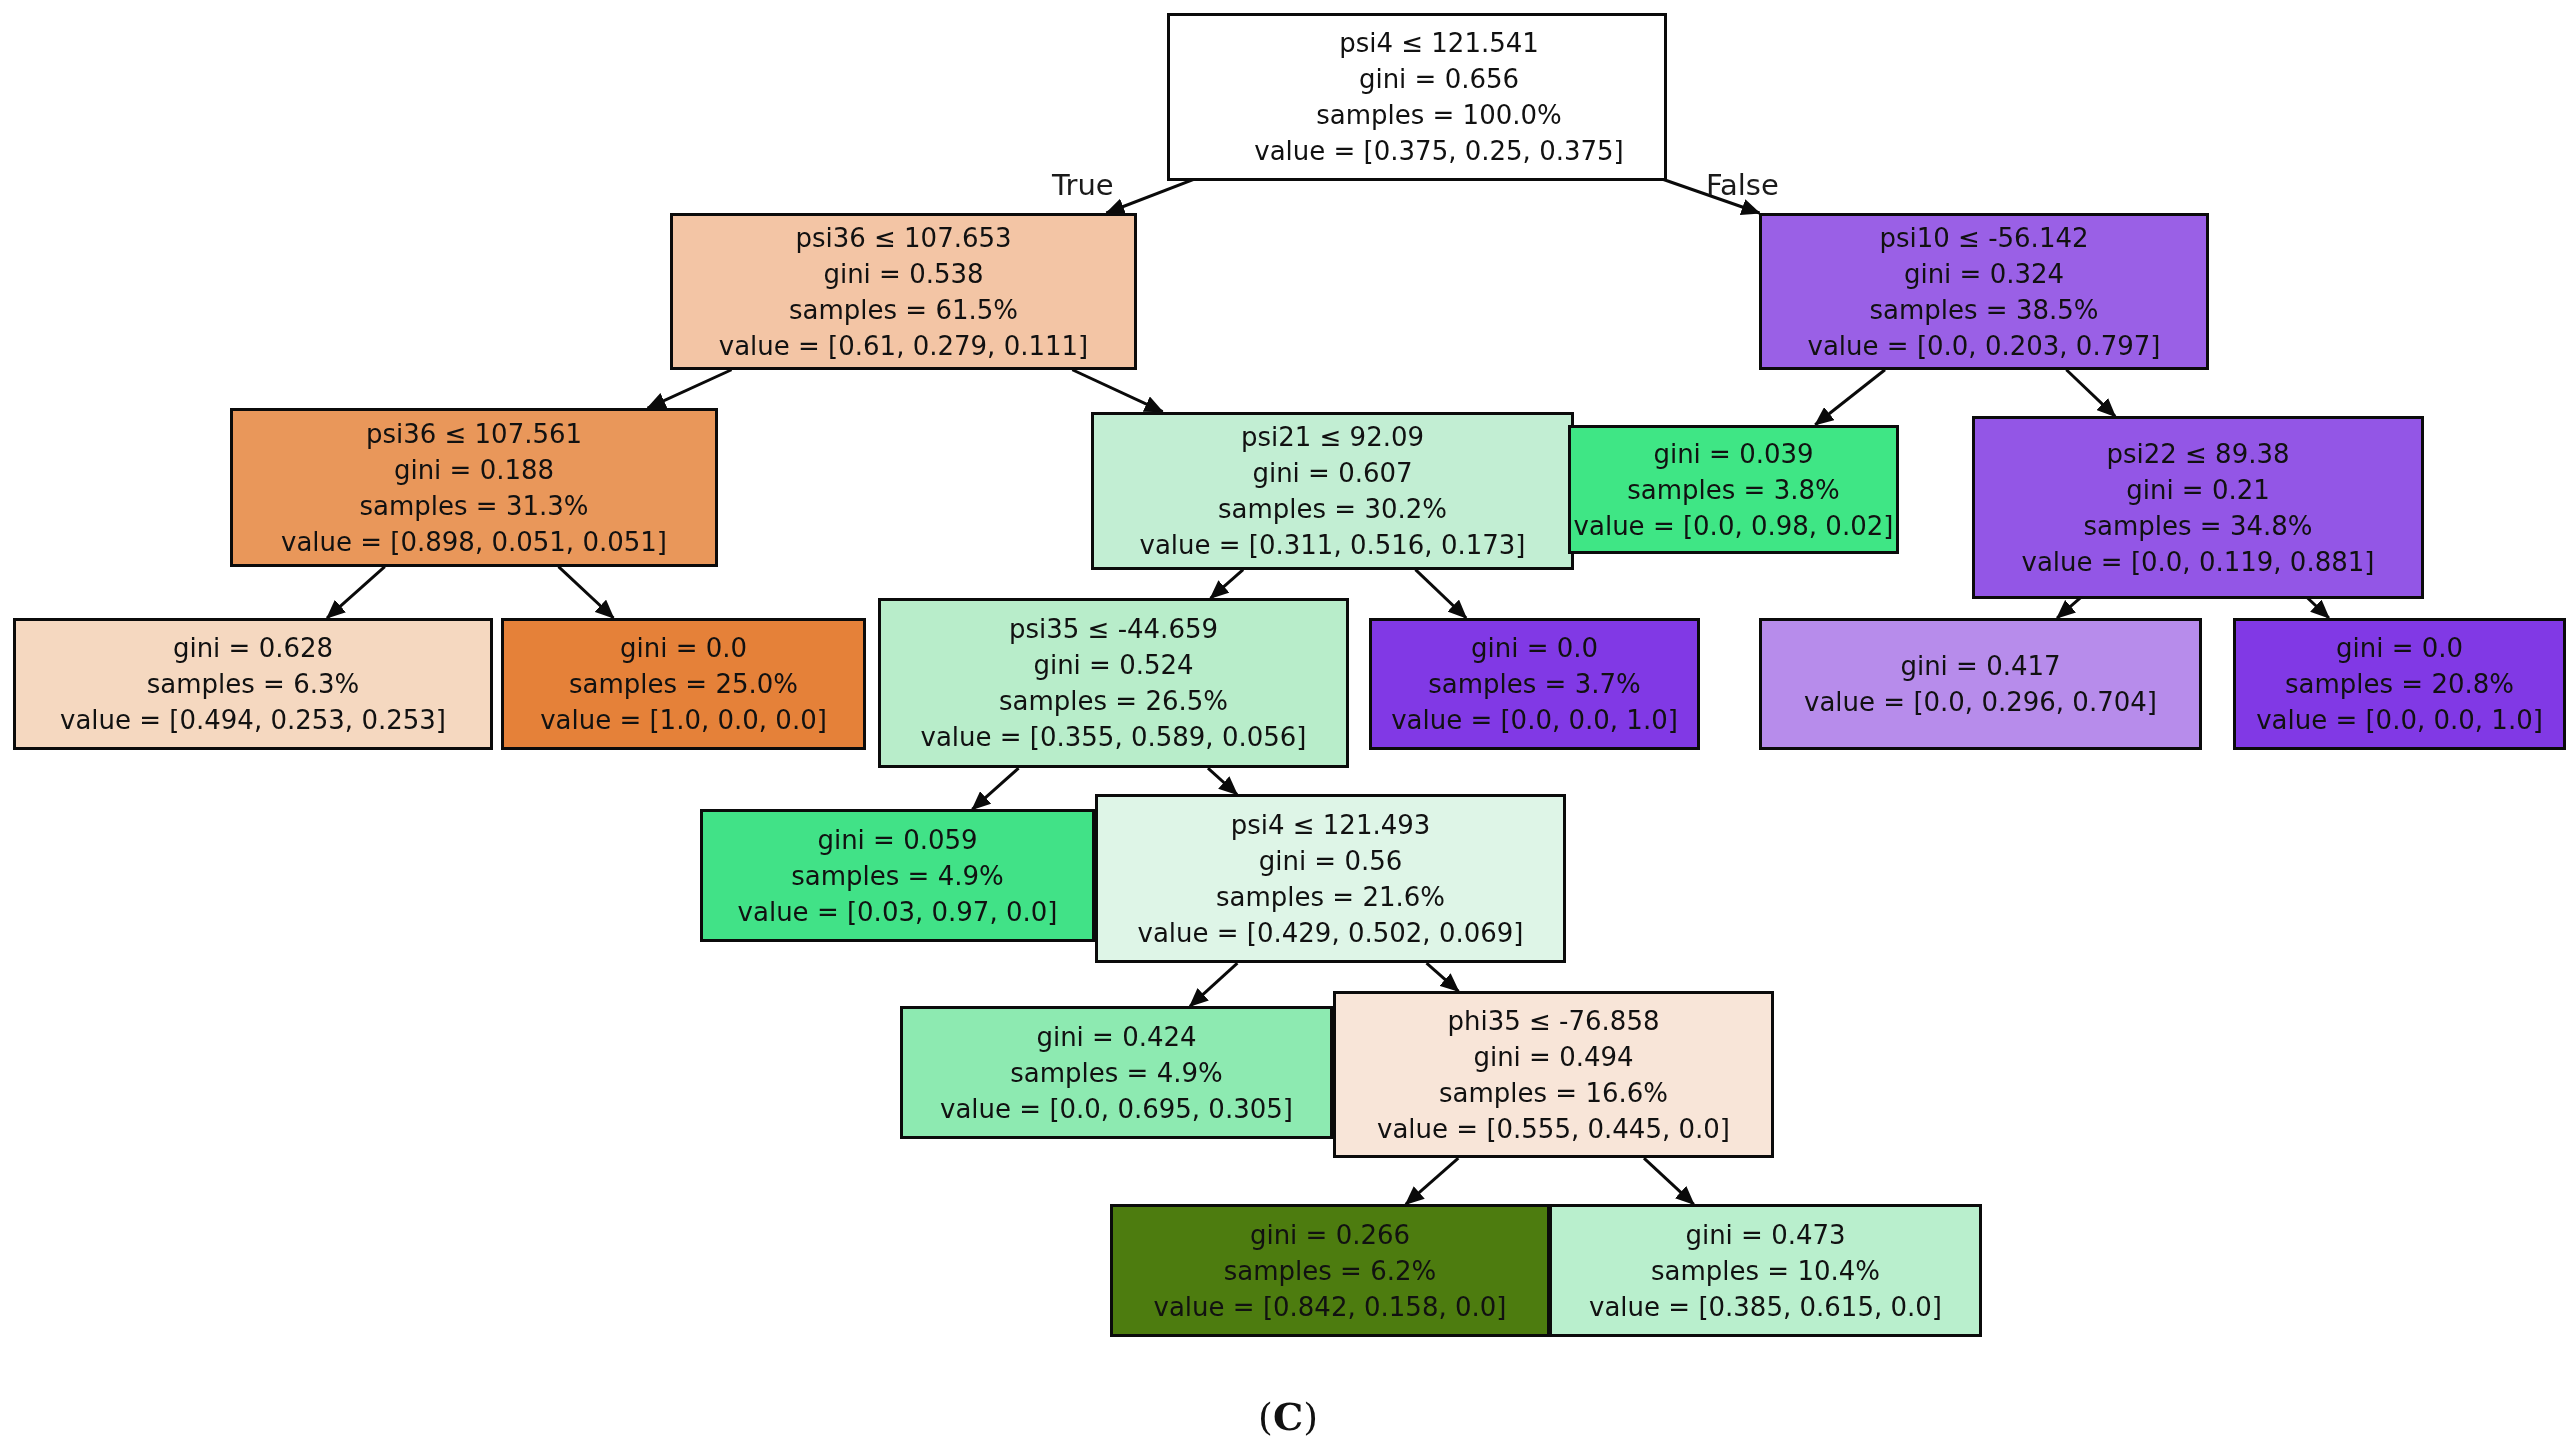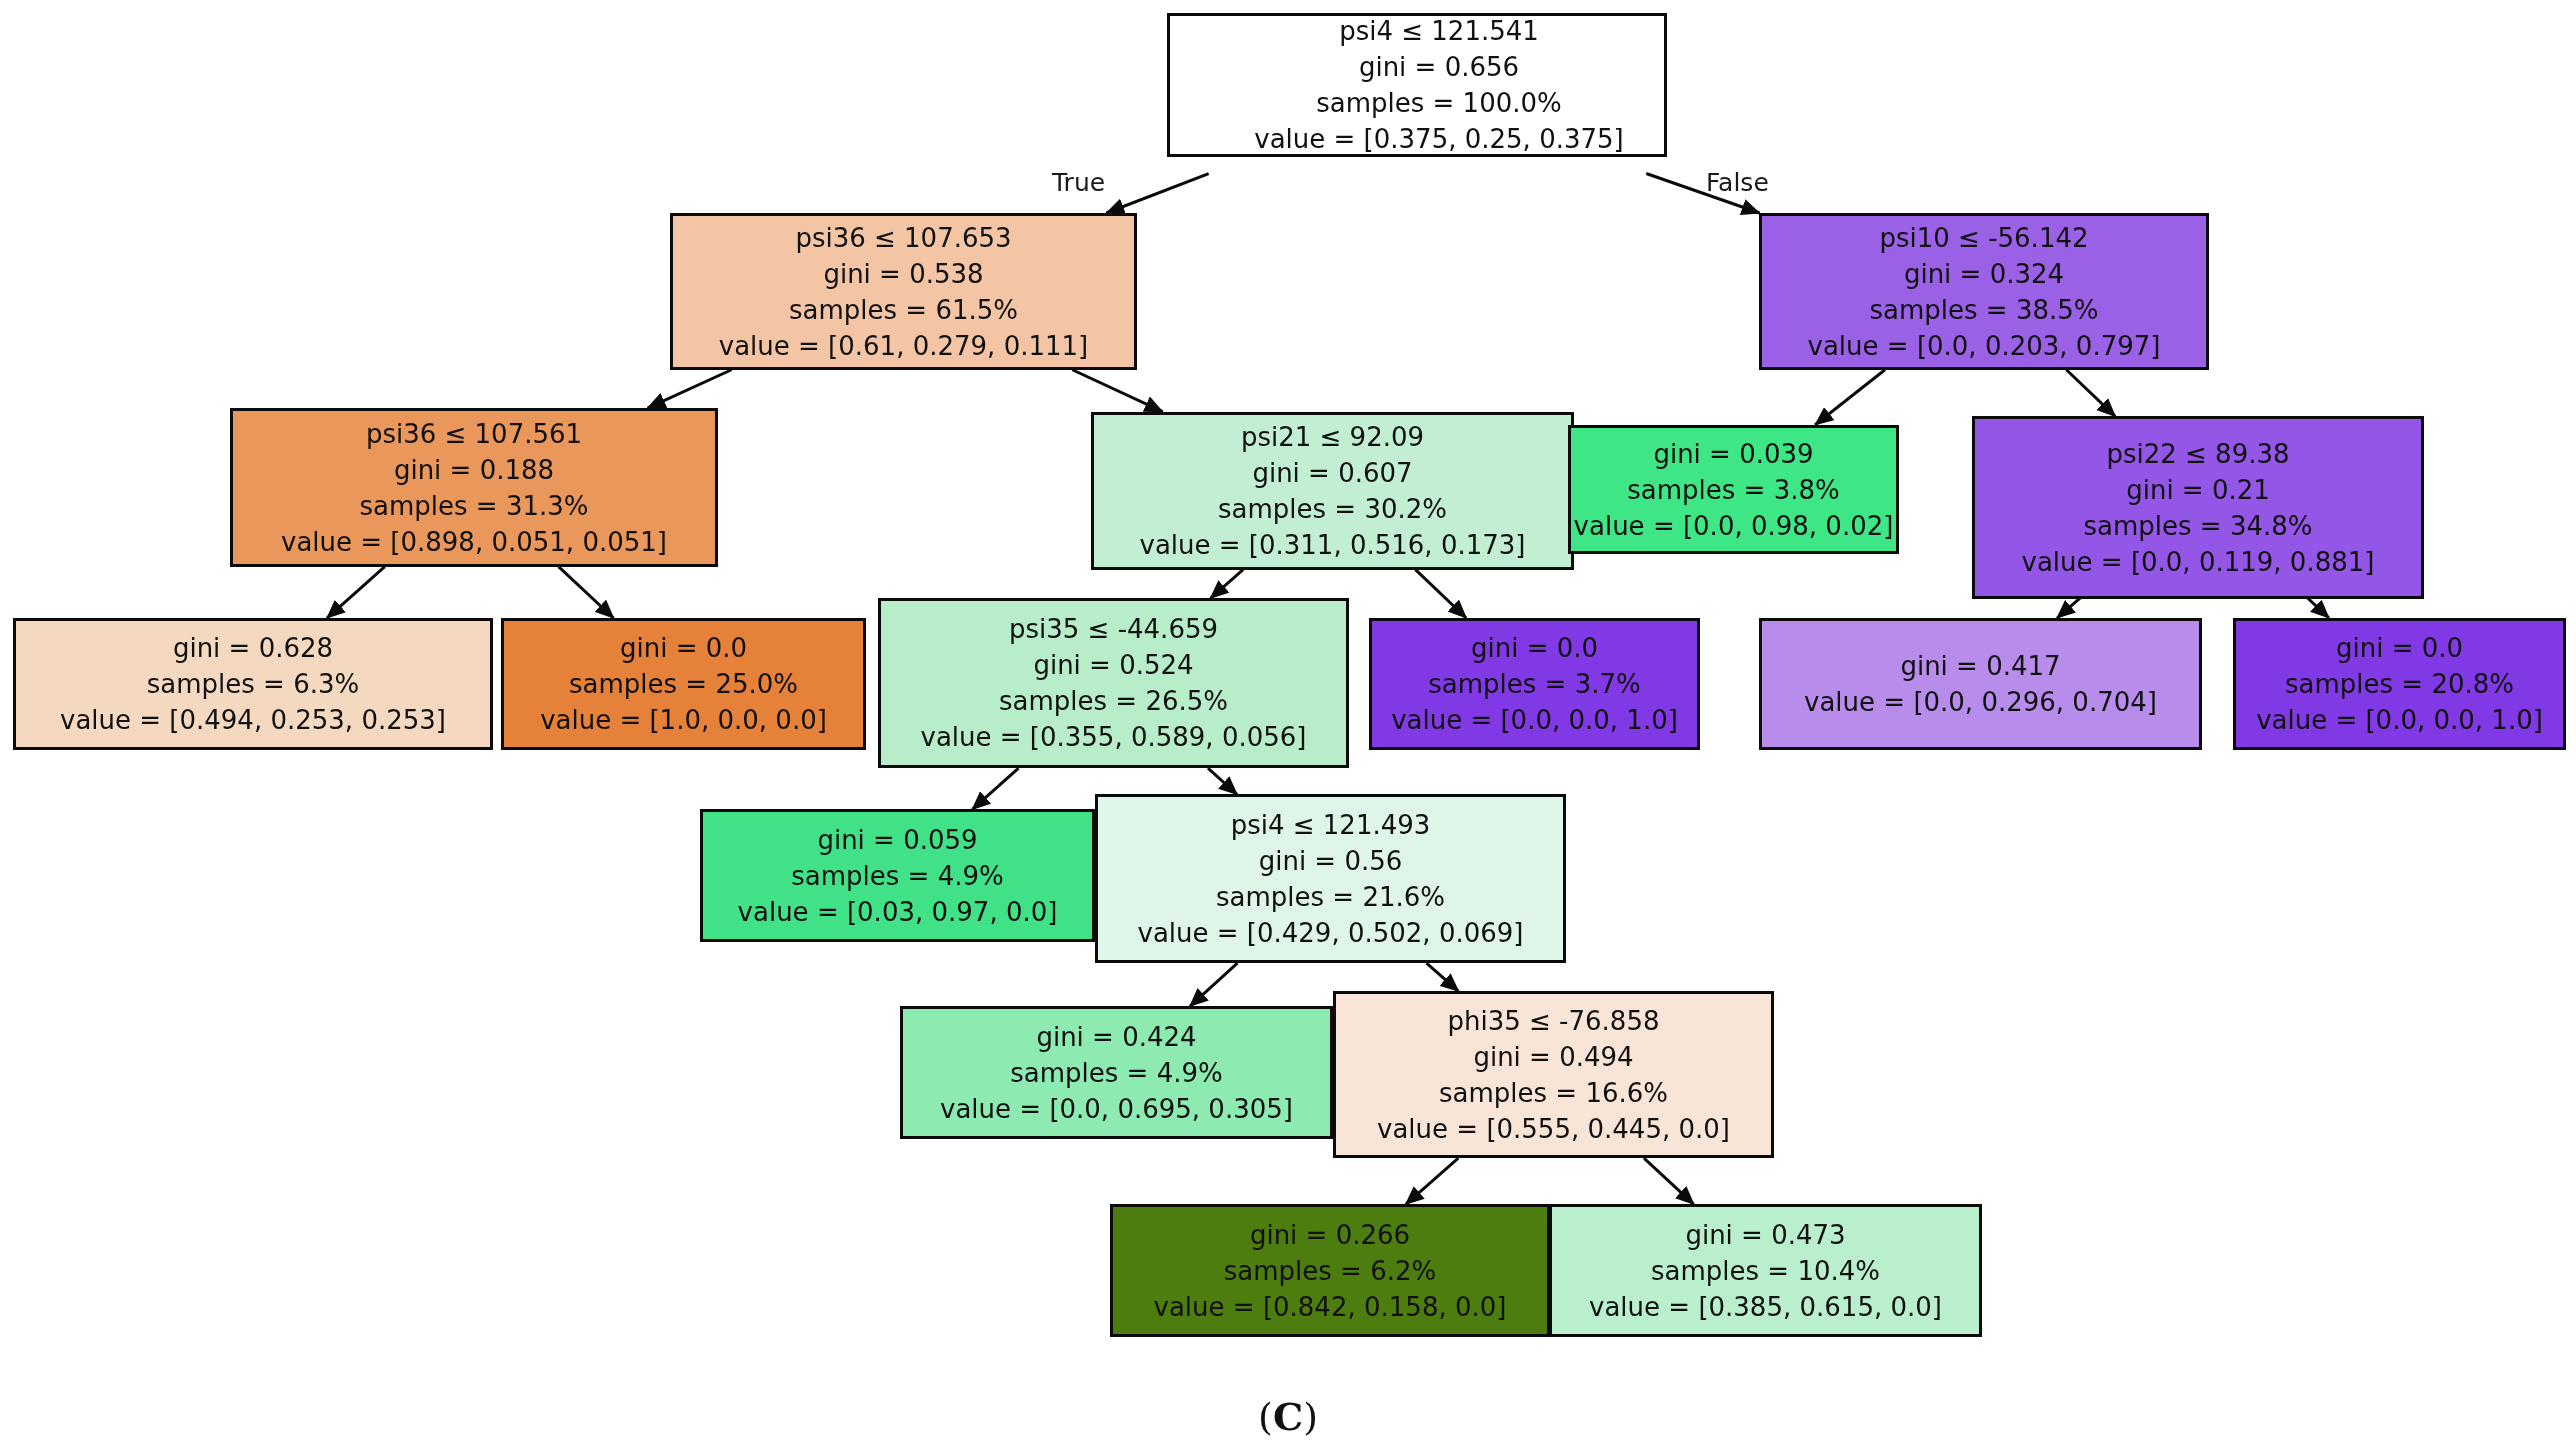--- a/index.html
+++ b/index.html
@@ -36,21 +36,21 @@
     align-items: center;
     text-align: center;
     color: #111111;
     font-size: 26px;
     line-height: 36px;
     white-space: nowrap;
   }
   .node .node-line { width: 100%; }
   .edge-label {
     position: absolute;
-    font-size: 25px;
+    font-size: 29px;
     color: #1a1a1a;
   }
   .edge-label.true  { left: 1052px; top: 168px; }
   .edge-label.false { left: 1706px; top: 168px; }
   .caption {
     position: absolute;
     left: 0;
     top: 1394px;
     width: 100%;
     text-align: center;
@@ -87,21 +87,21 @@
         <line x1="1702.6" y1="1284" x2="1625.2" y2="1353" stroke="#0a0a0a" stroke-width="5" marker-end="url(#arrowhead)"></line>
         <line x1="2019.2" y1="1284" x2="2067.9" y2="1328" stroke="#0a0a0a" stroke-width="5" marker-end="url(#arrowhead)"></line>
         <line x1="2068.4" y1="1610" x2="1989.0" y2="1682" stroke="#0a0a0a" stroke-width="5" marker-end="url(#arrowhead)"></line>
         <line x1="2384.6" y1="1610" x2="2438.1" y2="1657" stroke="#0a0a0a" stroke-width="5" marker-end="url(#arrowhead)"></line>
         <line x1="2437.7" y1="1936" x2="2349.8" y2="2013" stroke="#0a0a0a" stroke-width="5" marker-end="url(#arrowhead)"></line>
         <line x1="2748.0" y1="1936" x2="2831.3" y2="2013" stroke="#0a0a0a" stroke-width="5" marker-end="url(#arrowhead)"></line>
       </g>
   </svg>
 
   <div class="nodes-layer">
-      <div class="node" style="left: 1167px; top: 13px; width: 500px; height: 144px; background: rgb(255, 255, 255); padding-left: 44px;">
+      <div class="node" style="left: 1167px; top: 13px; width: 500px; height: 168px; background: rgb(255, 255, 255); padding-left: 44px;">
         <div class="node-line">psi4 ≤ 121.541</div>
         <div class="node-line">gini = 0.656</div>
         <div class="node-line">samples = 100.0%</div>
         <div class="node-line">value = [0.375, 0.25, 0.375]</div>
       </div>
       <div class="node" style="left: 670px; top: 213px; width: 467px; height: 157px; background: rgb(243, 197, 165);">
         <div class="node-line">psi36 ≤ 107.653</div>
         <div class="node-line">gini = 0.538</div>
         <div class="node-line">samples = 61.5%</div>
         <div class="node-line">value = [0.61, 0.279, 0.111]</div>

